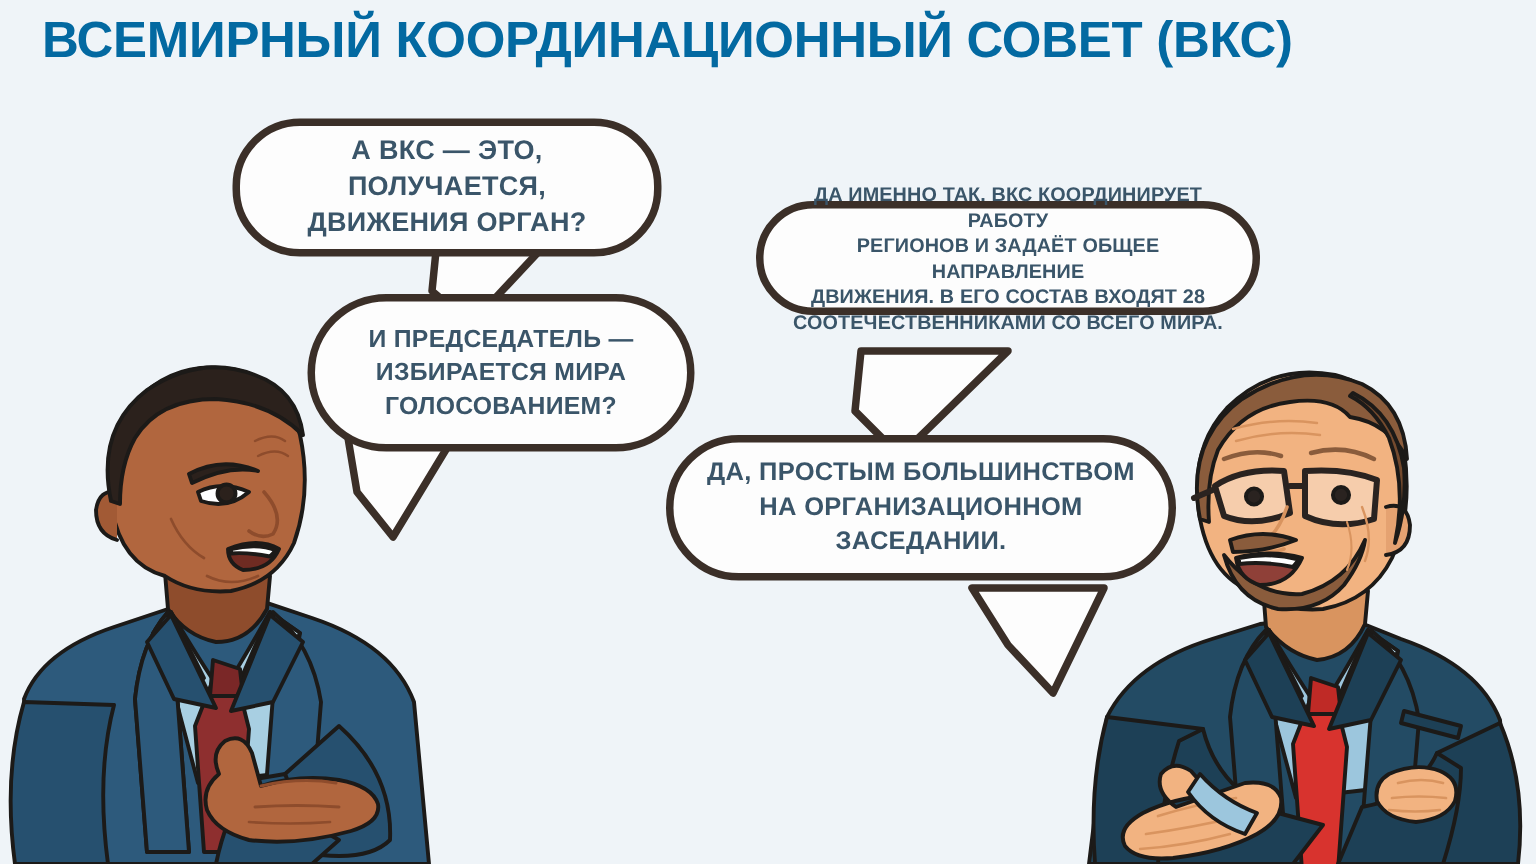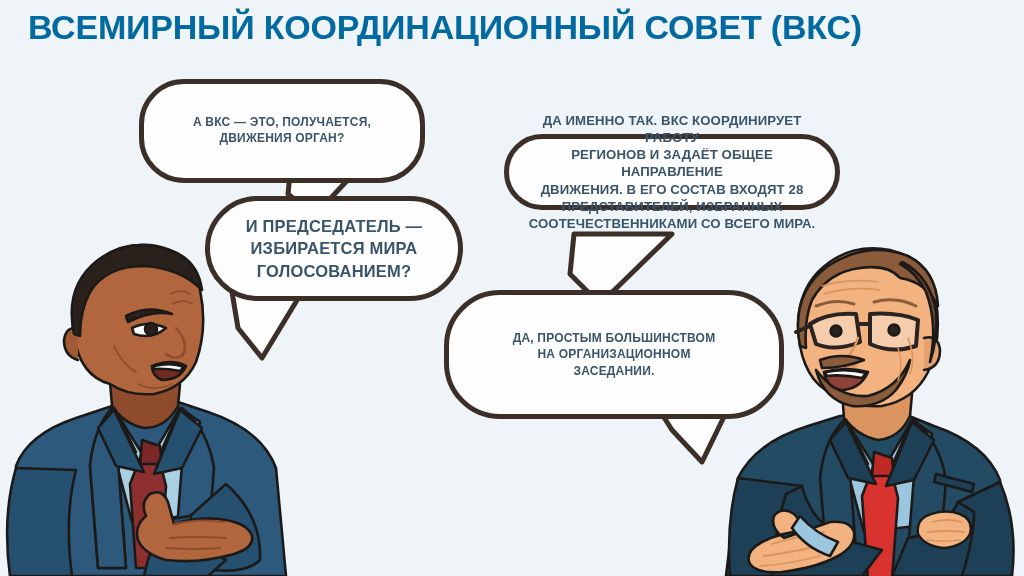--- a/index.html
+++ b/index.html
@@ -49,24 +49,24 @@
   .bubble .txt { width: 100%; padding: 0 14px; }
 
   
   .tail {
     position: absolute;
     z-index: 29;
     overflow: visible;
   }
 
   #bubble-1 {
-    left: 139px; top: 79px;
-    width: 286px; height: 104px;
+    left: 155px; top: 79px;
+    width: 286px; height: 92px;
     border-radius: 45px;
-    font-size: 12px;
+    font-size: 18px;
     line-height: 1.32;
     letter-spacing: 0.2px;
   }
   #bubble-2 {
     left: 205px; top: 196px;
     width: 258px; height: 105px;
     border-radius: 54px;
     font-size: 16.5px;
     line-height: 1.34;
     letter-spacing: 0.2px;
@@ -76,23 +76,23 @@
     left: 504px; top: 134px;
     width: 336px; height: 76px;
     border-radius: 54px;
     font-size: 13.2px;
     line-height: 1.30;
     letter-spacing: 0.1px;
     z-index: 32;
   }
   #bubble-4 {
     left: 444px; top: 290px;
-    width: 340px; height: 129px;
+    width: 340px; height: 97px;
     border-radius: 56px;
-    font-size: 12px;
+    font-size: 17px;
     line-height: 1.35;
     letter-spacing: 0.2px;
     z-index: 31;
   }
 
   
   .person {
     position: absolute;
     bottom: 0;
     z-index: 10;
@@ -263,21 +263,20 @@
       <div>ИЗБИРАЕТСЯ МИРА</div>
       <div>ГОЛОСОВАНИЕМ?</div>
     </div>
   </div>
 
   <div id="bubble-3" class="bubble">
     <div class="txt">
       <div>ДА ИМЕННО ТАК. ВКС КООРДИНИРУЕТ РАБОТУ</div>
       <div>РЕГИОНОВ И ЗАДАЁТ ОБЩЕЕ НАПРАВЛЕНИЕ</div>
       <div>ДВИЖЕНИЯ. В ЕГО СОСТАВ ВХОДЯТ 28</div>
-      <div>ПРЕДСТАВИТЕЛЕЙ, ИЗБРАННЫХ</div>
       <div>СООТЕЧЕСТВЕННИКАМИ СО ВСЕГО МИРА.</div>
     </div>
   </div>
 
   <div id="bubble-4" class="bubble">
     <div class="txt">
       <div>ДА, ПРОСТЫМ БОЛЬШИНСТВОМ</div>
       <div>НА ОРГАНИЗАЦИОННОМ</div>
       <div>ЗАСЕДАНИИ.</div>
     </div>

